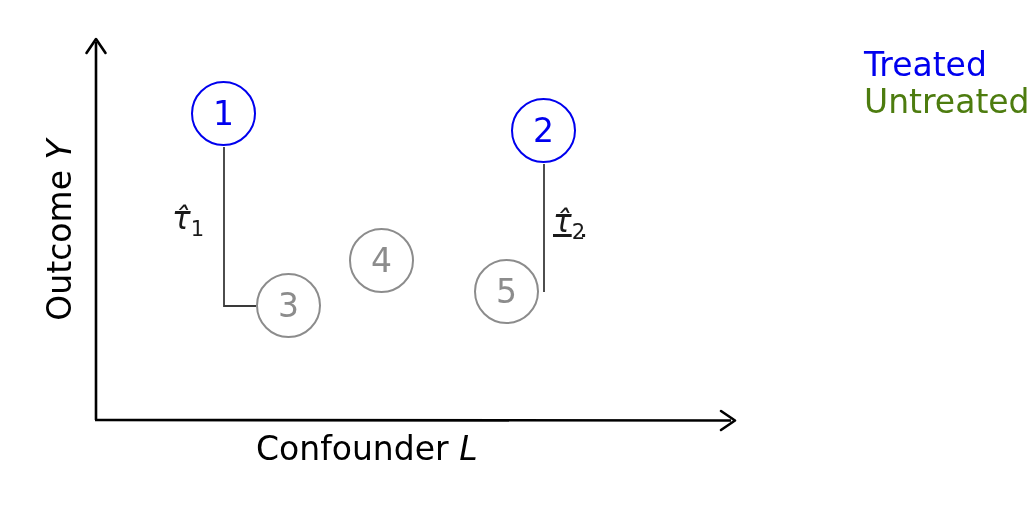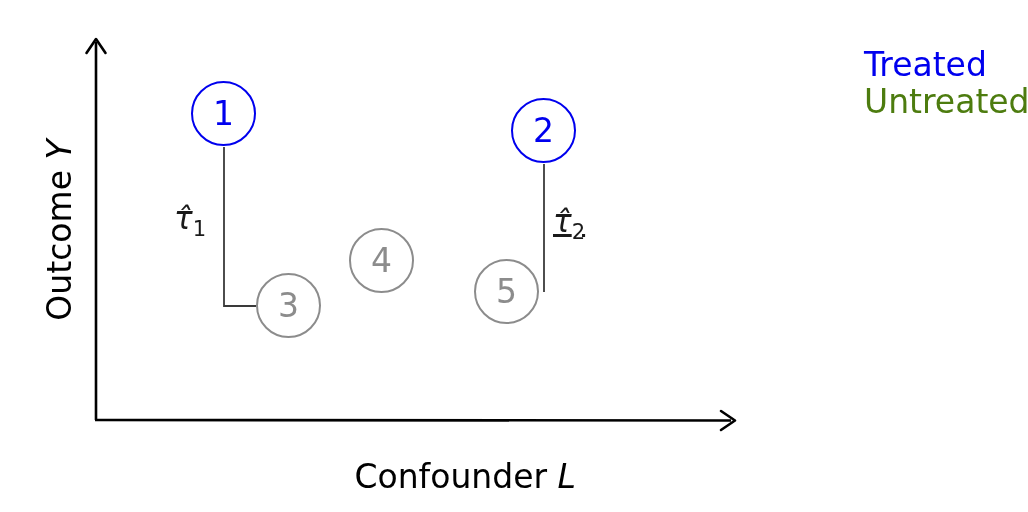--- a/index.html
+++ b/index.html
@@ -17,21 +17,21 @@
   
   .axis-label { position: absolute; font-size: 33px; color: #000; white-space: nowrap; }
   .axis-label .var { font-style: italic; margin-left: 0.32em; }
   .y-label {
     left: -70px; top: 206px; width: 260px; height: 48px;
     line-height: 48px; text-align: center;
     transform: rotate(-90deg);
   }
   .x-label {
     left: 256px; top: 428px; width: 320px; height: 42px;
-    line-height: 42px; text-align: right; margin-top: 28px;
+    line-height: 42px; text-align: left;
   }
 
   
   .node {
     position: absolute; box-sizing: border-box;
     width: 65px; height: 65px; border-radius: 50%;
     background: #ffffff;
     border: 2px solid;
     display: flex; align-items: center; justify-content: center;
     font-size: 33px;
@@ -43,21 +43,21 @@
   .n3 { left: 256px; top: 273px; }
   .n4 { left: 349px; top: 228px; }
   .n5 { left: 474px; top: 259px; }
 
   
   .tau {
     position: absolute; font-size: 31px; font-style: italic; color: #1a1a1a;
     white-space: nowrap;
   }
   .tau sub { font-size: 0.68em; font-style: normal; line-height: 0; }
-  .tau1 { left: 174px; top: 200px; width: 52px; text-align: left; }
+  .tau1 { left: 162px; top: 200px; width: 52px; text-align: center; }
   .tau2 { left: 553px; top: 203px; text-align: left; text-decoration: underline; }
 
   
   .legend { position: absolute; left: 816px; top: 46px; font-size: 33px; line-height: 37px; margin-left: 48px; }
   .legend-treated   { color: #0000ee; }
   .legend-untreated { color: #4d7c0f; }
 </style>
 </head>
 <body>
 

